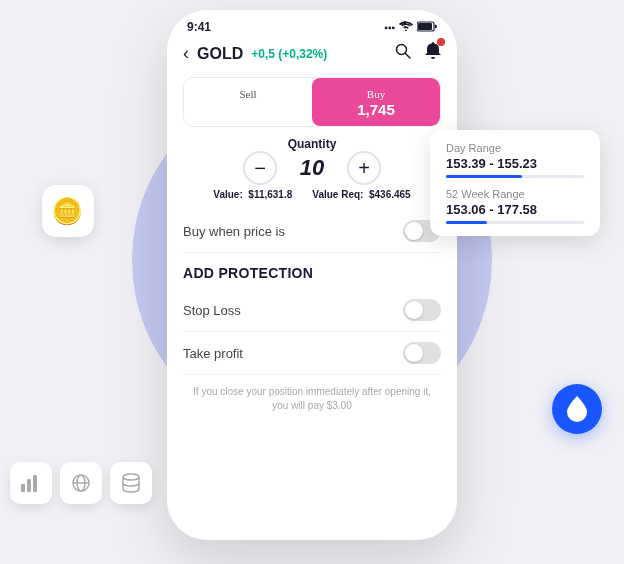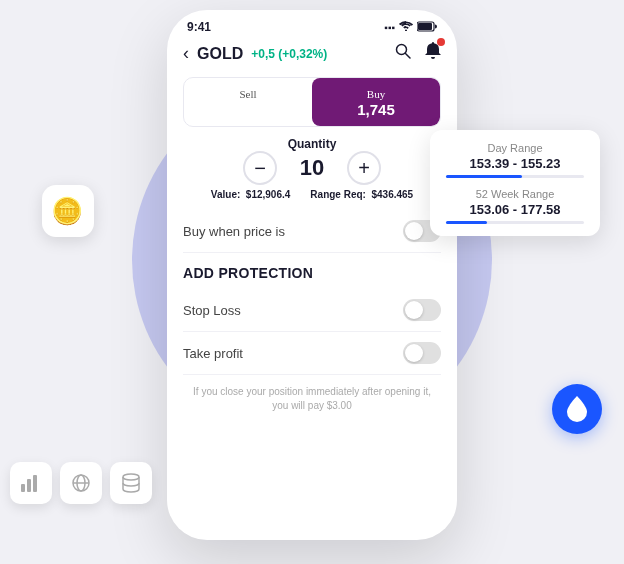--- a/index.html
+++ b/index.html
@@ -132,21 +132,21 @@
       flex: 1;
       text-align: center;
       padding: 8px 0;
       font-size: 13px;
       font-weight: 600;
       color: #555;
       cursor: pointer;
     }
 
     .tab.active {
-      background: #701a75;
+      background: #ec4899;
       color: #fff;
       border-radius: 8px;
     }
 
     .tab-price {
       font-size: 15px;
       font-weight: 700;
       display: block;
     }
 
@@ -203,20 +203,21 @@
       cursor: pointer;
       font-weight: 300;
     }
 
     .qty-value {
       font-size: 22px;
       font-weight: 700;
       color: #1a1a2e;
       min-width: 30px;
       text-align: center;
+      font-style: italic;
     }
 
     .qty-info {
       display: flex;
       justify-content: center;
       gap: 20px;
       font-size: 10px;
       color: #999;
       margin-bottom: 10px;
     }
@@ -288,21 +289,20 @@
       background: #fff;
       border-radius: 12px;
       box-shadow: 0 6px 24px rgba(0,0,0,0.12);
       padding: 12px 16px;
       z-index: 5;
       min-width: 170px;
     }
 
     .info-row {
       margin-bottom: 10px;
-      text-align: center;
     }
 
     .info-row:last-child { margin-bottom: 0; }
 
     .info-row-label {
       font-size: 11px;
       color: #888;
       font-weight: 500;
       margin-bottom: 2px;
     }
@@ -453,24 +453,24 @@
       <div class="quantity-section">
         <div class="qty-label">Quantity</div>
         <div class="qty-control">
           <div class="qty-btn">−</div>
           <div class="qty-value">10</div>
           <div class="qty-btn">+</div>
         </div>
         <div class="qty-info">
           <span>
             <span>Value:</span>
-            &nbsp;<span>$12,906.4</span>
+            &nbsp;<span>$11,631.8</span>
           </span>
           <span>
-            <span>Range Req:</span>
+            <span>Value Req:</span>
             &nbsp;<span>$436.465</span>
           </span>
         </div>
       </div>
 
       <div class="toggle-row">
         <span class="toggle-label">Buy when price is</span>
         <div class="toggle"></div>
       </div>
 

